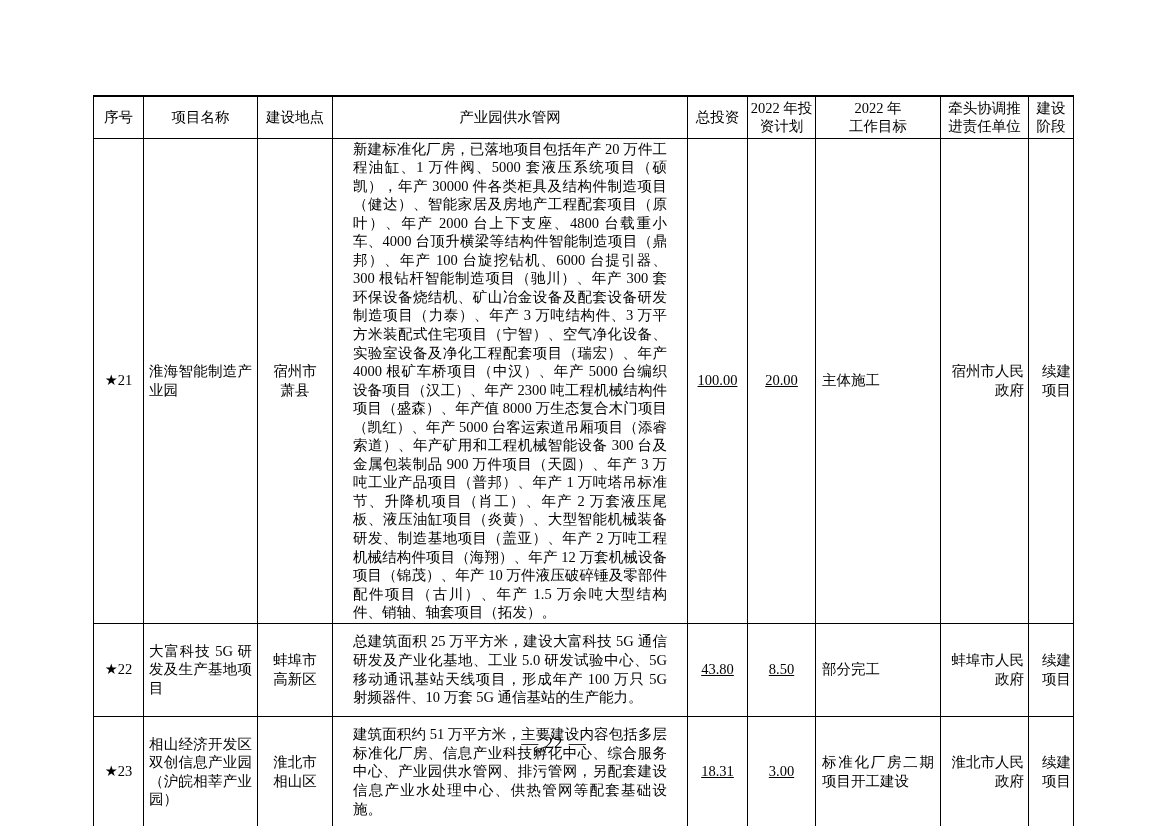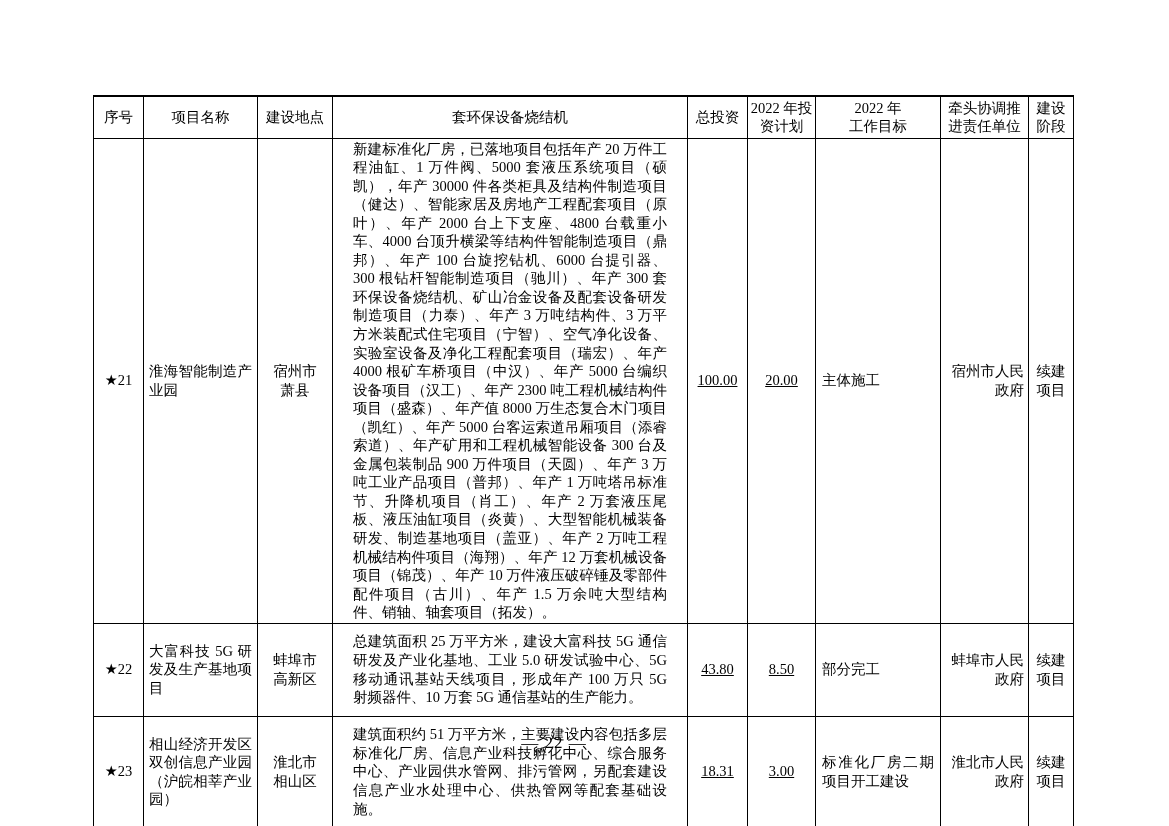--- a/index.html
+++ b/index.html
@@ -39,21 +39,21 @@
     height: 42px;
     padding: 1px 2px;
   }
   td.c-no     { text-align: center; }
   td.c-name   { text-align: justify; padding: 18px 5px; }
   td.c-loc    { text-align: center; white-space: pre-line; }
   td.c-content{ text-align: justify; padding: 1px 20px; }
   td.c-num    { text-align: center; text-decoration: underline; }
   td.c-goal   { text-align: justify; padding: 18px 6px; }
   td.c-unit   { text-align: right; white-space: pre-line; }
-  td.c-phase  { text-align: center; white-space: pre-line; padding: 12px 2px; }
+  td.c-phase  { text-align: right; white-space: pre-line; padding: 12px 2px; }
   tr.r-21 td.c-content { line-height: 18.55px; }
   .page-number {
     position: absolute;
     left: 0; top: 733px;
     width: 1108px;
     text-align: center;
     font-size: 17px;
     letter-spacing: 1px;
   }
 </style>
@@ -72,21 +72,21 @@
       <col style="width:68px">
       <col style="width:125px">
       <col style="width:88px">
       <col style="width:45px">
     </colgroup>
     <thead>
       <tr>
         <th>序号</th>
         <th>项目名称</th>
         <th>建设地点</th>
-        <th>套环保设备烧结机</th>
+        <th>产业园供水管网</th>
         <th>总投资</th>
         <th>2022 年投
 资计划</th>
         <th>2022 年
 工作目标</th>
         <th>牵头协调推
 进责任单位</th>
         <th>建设
 阶段</th>
       </tr>

